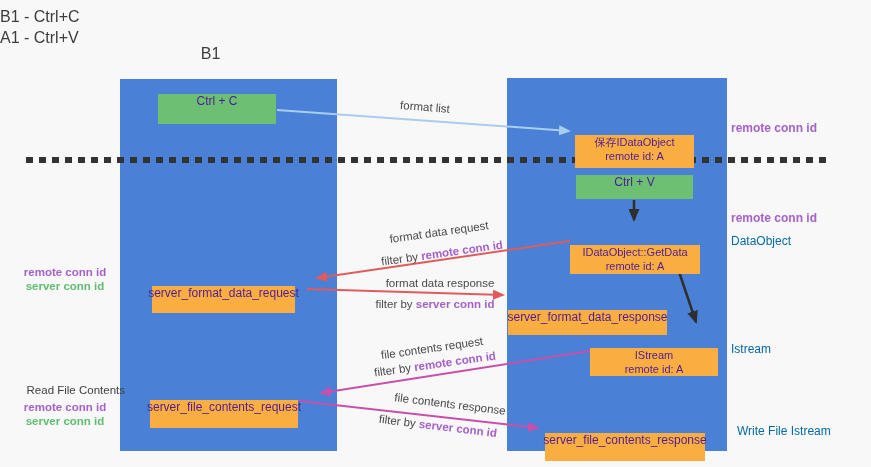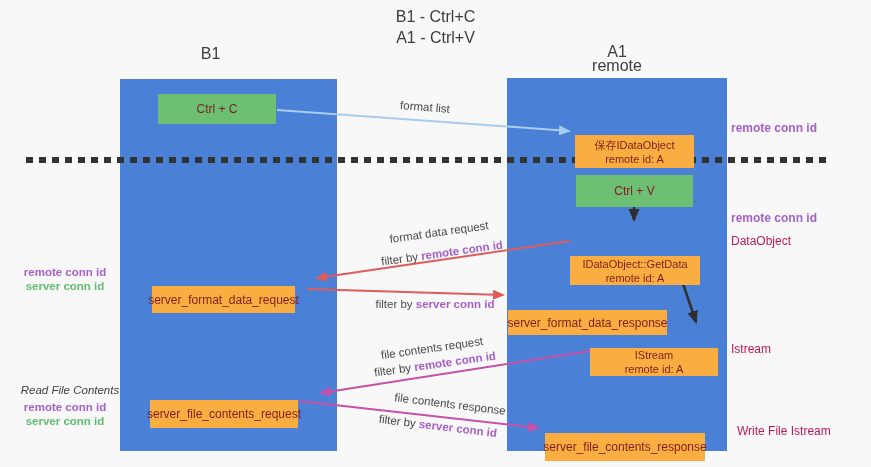--- a/index.html
+++ b/index.html
@@ -3,67 +3,63 @@
 <meta charset="utf-8">
 <style>
   html,body{margin:0;padding:0;background:#f8f8f8;}
   .stage{
     position:relative;width:871px;height:467px;overflow:hidden;
     background:#f8f8f8;
     font-family:"Liberation Sans","DejaVu Sans",sans-serif;
     color:#3d3d3d;
   }
   .title{
-    position:absolute;left:0;top:6px;width:871px;text-align:center;
+    position:absolute;left:0;top:6px;width:871px;text-align:left;
     font-size:16px;line-height:21px;color:#3c3c3c;
   }
   .lane-header{position:absolute;text-align:center;font-size:16px;line-height:14px;color:#3d3d3d;}
   .lane{position:absolute;background:#4a80d5;}
   .dashed{
     position:absolute;height:6px;
     background:repeating-linear-gradient(90deg,#333 0 7px,transparent 7px 13px);
   }
   .node{
-    position:absolute;display:flex;flex-direction:column;align-items:center;justify-content:center;
-    color:#7f1d1d;text-align:center;font-size:12px;line-height:14px;
+    position:absolute;display:flex;flex-direction:column;align-items:center;justify-content:flex-start;
+    color:#4c1d95;text-align:center;font-size:12px;line-height:14px;
   }
   .node.orange{background:#faae42;margin-top:18px;}
   .node.green{background:#6cbf73;}
   .node.two-line{font-size:11px;line-height:14px;}
   .alabel{
     position:absolute;width:160px;text-align:center;
     font-size:11.5px;line-height:14px;color:#4a4a4a;white-space:nowrap;
   }
   .rot-neg{transform:rotate(-8deg);}
   .rot-pos{transform:rotate(7deg);}
   .rot-sm{transform:rotate(4.5deg);}
   .purple{color:#a661c9;font-weight:bold;}
   .greenlbl{color:#5fbe6e;font-weight:bold;}
-  .side-label{position:absolute;font-size:12px;line-height:14px;color:#be185d;white-space:nowrap;}
+  .side-label{position:absolute;font-size:12px;line-height:14px;color:#0369a1;white-space:nowrap;}
   .side-label.bold-purple{color:#a661c9;font-weight:bold;}
   .left-group{position:absolute;width:110px;text-align:center;font-size:11.5px;line-height:14px;font-weight:bold;white-space:nowrap;}
-  .left-plain{position:absolute;width:110px;text-align:center;font-size:11.5px;line-height:14px;color:#404040;white-space:nowrap;font-style:italic;}
+  .left-plain{position:absolute;width:110px;text-align:right;font-size:11.5px;line-height:14px;color:#404040;white-space:nowrap;}
   svg.arrows{position:absolute;left:0;top:0;pointer-events:none;}
 </style>
 </head>
 <body>
 
 <div class="stage">
 
   <div class="title">
     <div>B1 - Ctrl+C</div>
     <div>A1 - Ctrl+V</div>
   </div>
 
   <div class="lane-header" style="left:102px;top:47px;width:217px">
     <div>B1</div>
-  </div>
-  <div class="lane-header" style="left:507px;top:45px;width:220px">
-    <div>A1</div>
-    <div>remote</div>
   </div>
 
   <div class="lane" style="left:120px;top:79px;width:217px;height:372px"></div>
   <div class="lane" style="left:507px;top:78px;width:220px;height:373px"></div>
 
   <div class="dashed" style="left:26px;top:157px;width:806px"></div>
 
   <svg class="arrows" width="871" height="467" viewBox="0 0 871 467">
     <defs>
       <marker id="m-blue" markerUnits="userSpaceOnUse" markerWidth="12" markerHeight="10" refX="10" refY="5" orient="auto">
@@ -90,25 +86,25 @@
 
   <div class="node green" style="left:158px;top:94px;width:118px;height:30px">
     <span>Ctrl + C</span>
   </div>
 
   <div class="node orange two-line" style="left:575px;top:117px;width:119px;height:33px">
     <span>保存IDataObject</span>
     <span>remote id: A</span>
   </div>
 
-  <div class="node green" style="left:576px;top:175px;width:117px;height:32px">
+  <div class="node green" style="left:576px;top:175px;width:117px;height:24px">
     <span>Ctrl + V</span>
   </div>
 
-  <div class="node orange two-line" style="left:570px;top:238px;width:130px;height:29px">
+  <div class="node orange two-line" style="left:570px;top:227px;width:130px;height:29px">
     <span>IDataObject::GetData</span>
     <span>remote id: A</span>
   </div>
 
   <div class="node orange" style="left:152px;top:268px;width:143px;height:27px">
     <span>server_format_data_request</span>
   </div>
 
   <div class="node orange" style="left:508px;top:292px;width:159px;height:25px">
     <span>server_format_data_response</span>
@@ -128,20 +124,21 @@
   </div>
 
   <div class="alabel rot-sm" style="left:345px;top:100px">format list</div>
 
   <div class="alabel rot-neg" style="left:359px;top:225px">format data request</div>
   <div class="alabel rot-neg" style="left:362px;top:246px">
     <span>filter by</span>
     <span class="purple">remote conn id</span>
   </div>
 
+  <div class="alabel" style="left:360px;top:276px">format data response</div>
   <div class="alabel" style="left:355px;top:297px">
     <span>filter by</span>
     <span class="purple">server conn id</span>
   </div>
 
   <div class="alabel rot-neg" style="left:352px;top:341px">file contents request</div>
   <div class="alabel rot-neg" style="left:355px;top:357px">
     <span>filter by</span>
     <span class="purple">remote conn id</span>
   </div>

